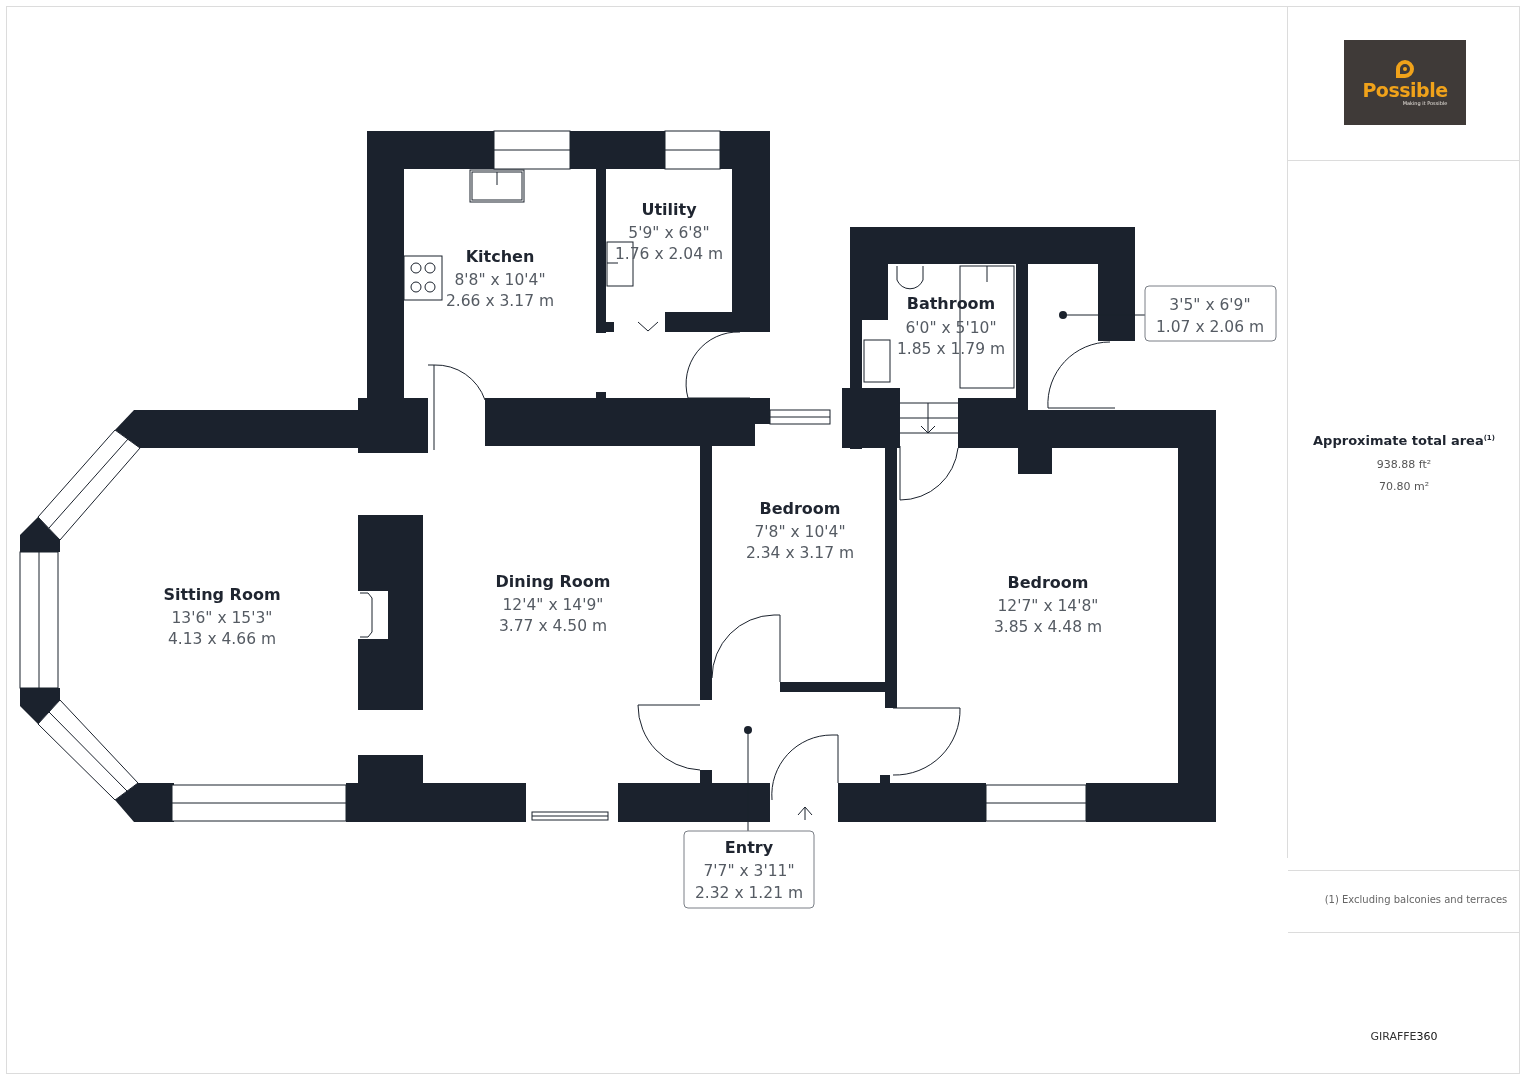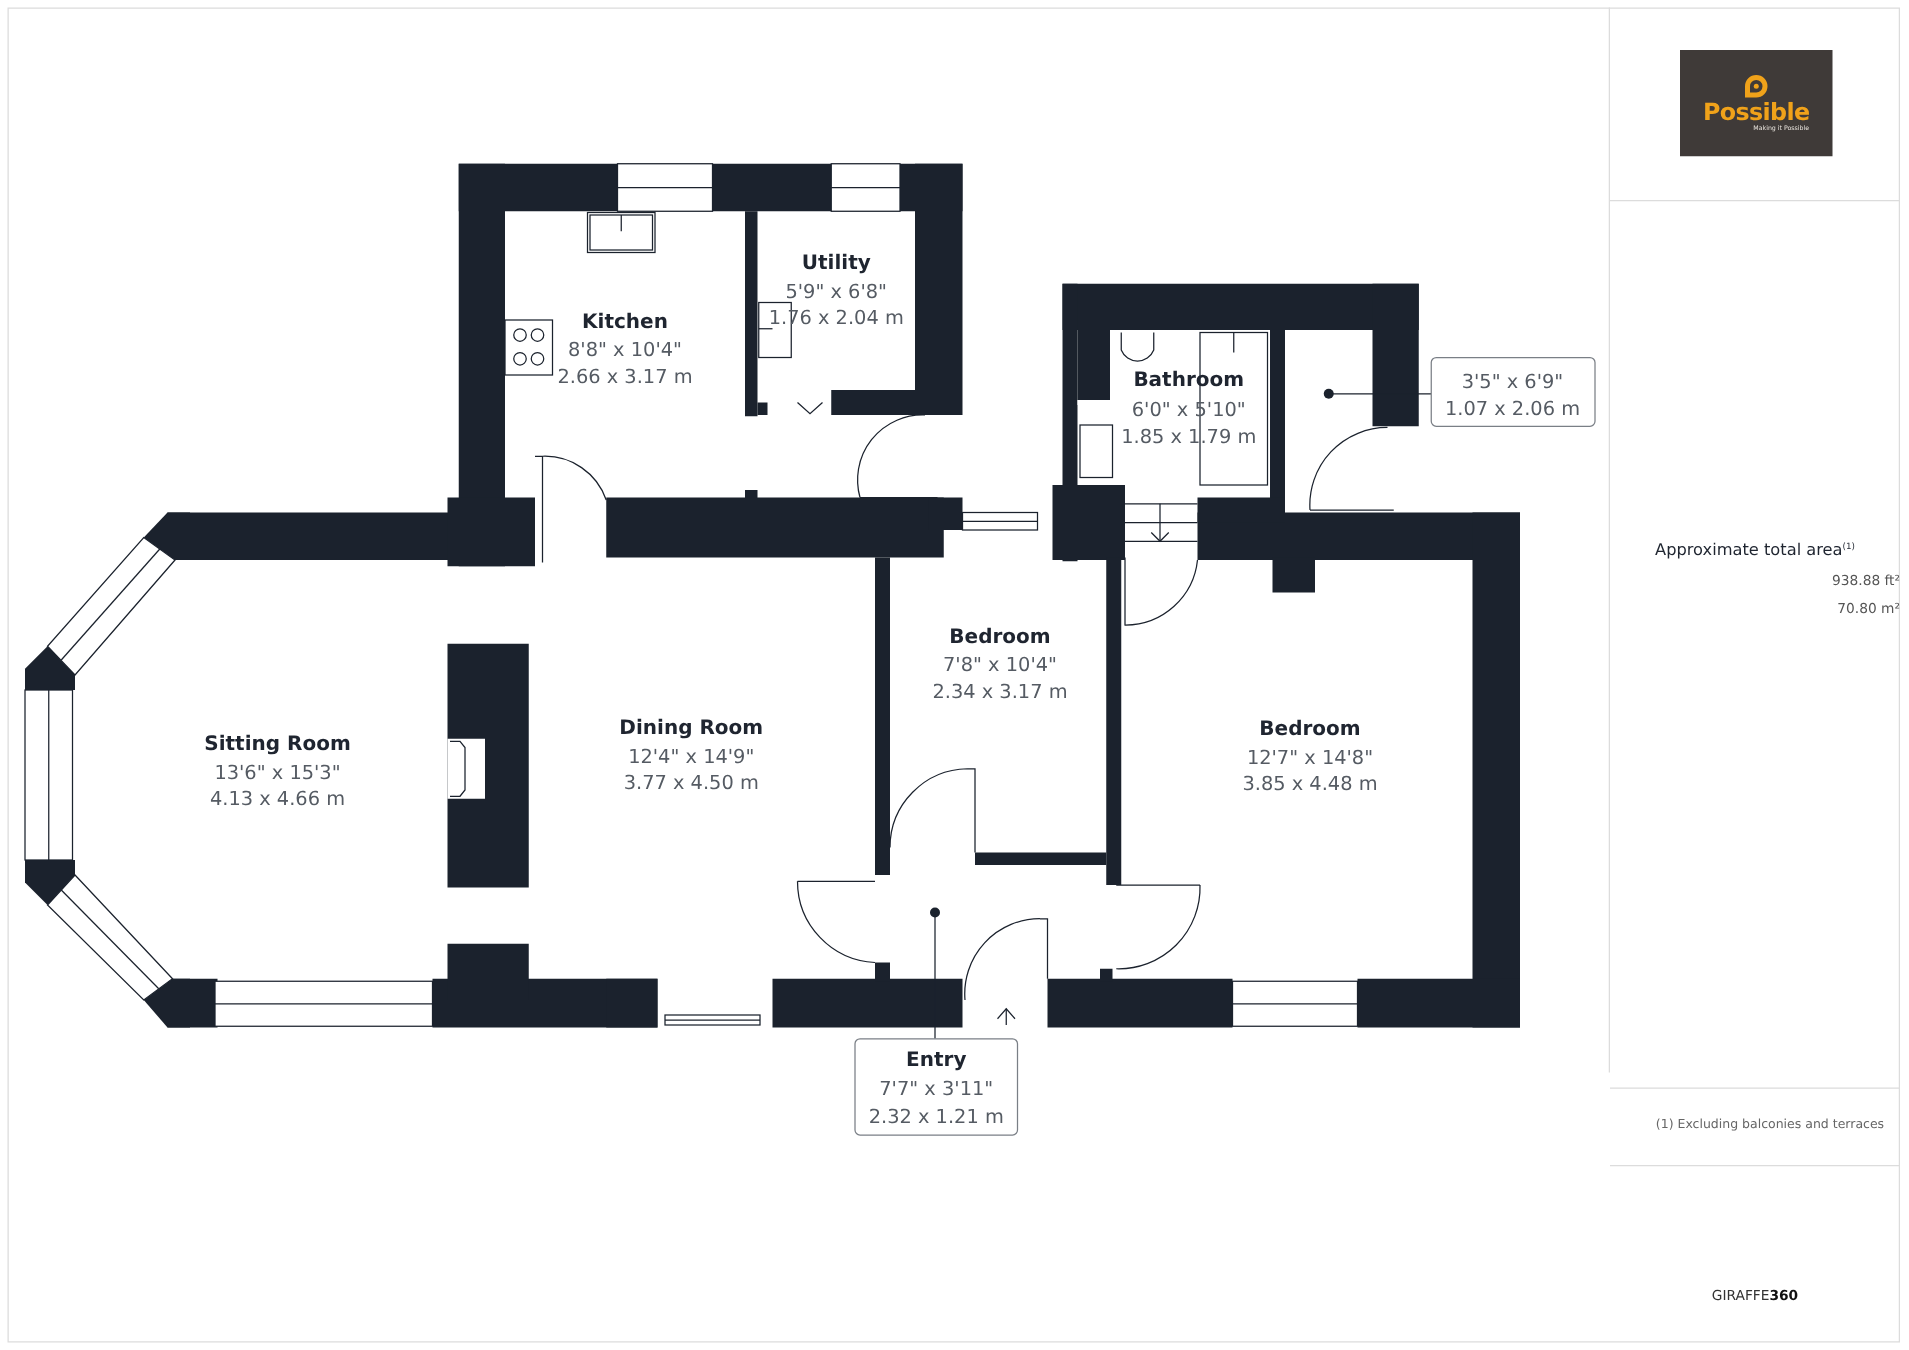--- a/index.html
+++ b/index.html
@@ -5,27 +5,27 @@
   html, body { margin:0; padding:0; background:#ffffff; }
   body { width:1527px; height:1080px; position:relative; overflow:hidden; font-family:"DejaVu Sans", sans-serif; }
   .frame { position:absolute; left:6px; top:6px; width:1514px; height:1068px; border:1px solid #dcdcdc; box-sizing:border-box; }
   .sidebar { position:absolute; left:1287px; top:6px; width:233px; height:852px; border-left:1px solid #dcdcdc; box-sizing:border-box; }
   .sb-sep { position:absolute; left:0; width:100%; height:1px; background:#dcdcdc; }
   .logo { position:absolute; left:56px; top:34px; width:122px; height:85px; background:#3f3a38; display:flex; flex-direction:column; align-items:center; justify-content:center; }
   .logo-mark { width:18px; height:18px; border:4px solid #f0a21a; border-radius:50% 50% 50% 0; box-sizing:border-box; position:relative; margin-bottom:2px; }
   .logo-mark::after { content:""; position:absolute; left:3px; top:3px; width:4px; height:4px; border-radius:50%; background:#f0a21a; }
   .logo-word { color:#f0a21a; font-family:"DejaVu Sans", sans-serif; font-weight:bold; font-size:19px; letter-spacing:-0.5px; line-height:20px; }
   .logo-tag { color:#e9e4de; font-size:5px; margin-left:40px; line-height:6px; }
-  .area-title { position:absolute; left:0; width:100%; top:427px; text-align:center; font-weight:normal; font-size:13px; color:#1f2530; }
+  .area-title { position:absolute; left:0; width:100%; top:427px; text-align:center; font-weight:bold; font-size:13px; color:#1f2530; }
   .area-title sup { font-size:7px; }
-  .area-val { position:absolute; left:0; width:100%; text-align:right; font-size:11px; color:#555; }
+  .area-val { position:absolute; left:0; width:100%; text-align:center; font-size:11px; color:#555; }
   .footnote { position:absolute; left:12px; width:100%; top:888px; text-align:center; font-size:10px; color:#666; }
   .disclaimer { position:absolute; left:20px; width:193px; top:946px; text-align:center; font-size:10px; line-height:15px; color:#666; }
   .brand { position:absolute; left:0; width:100%; top:1024px; text-align:center; font-size:11px; color:#333; }
-  .brand b { font-weight:bold; color:#111; }
+  .brand b { font-weight:normal; color:#111; }
   svg.plan { position:absolute; left:0; top:0; }
   .room-name { font-family:"DejaVu Sans", sans-serif; font-weight:bold; font-size:16px; fill:#1f2530; }
   .room-dim { font-family:"DejaVu Sans", sans-serif; font-size:15.5px; fill:#555b63; }
   .wall { fill:#1b222d; }
   .win { fill:#ffffff; stroke:#1b222d; stroke-width:1; }
   .thin { fill:none; stroke:#1b222d; stroke-width:1; }
   .callout { fill:#ffffff; stroke:#7a7f86; stroke-width:1; }
 </style>
 </head>
 <body>

